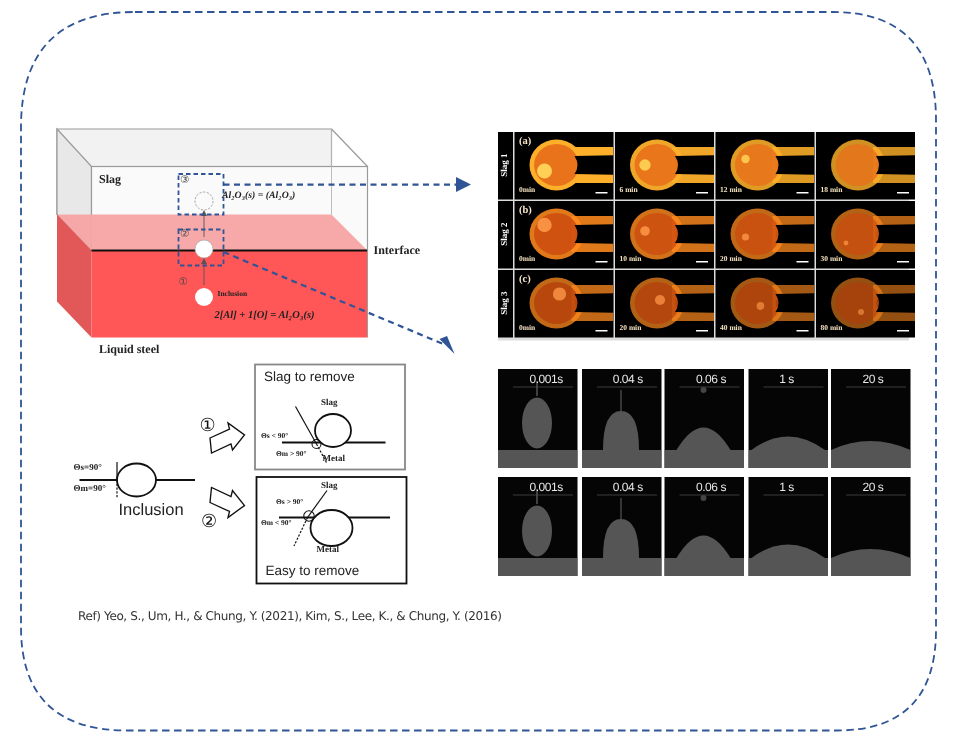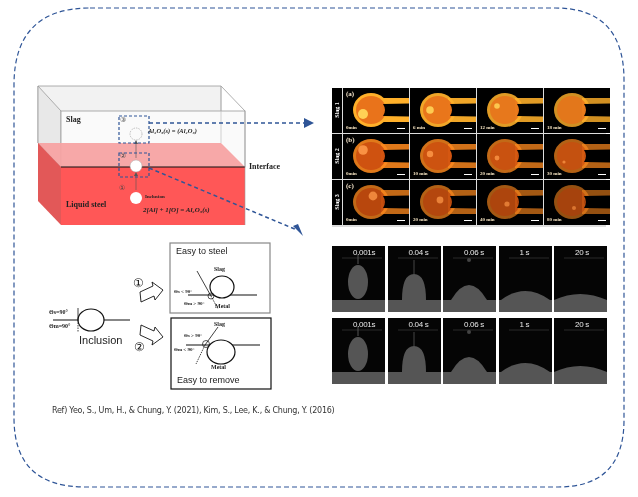--- a/index.html
+++ b/index.html
@@ -54,21 +54,21 @@
   <rect x="119" y="116" width="30" height="27" fill="none" stroke="#2f5597" stroke-width="1.2" stroke-dasharray="3,2"></rect>
   <rect x="119" y="153" width="30" height="24" fill="none" stroke="#2f5597" stroke-width="1.2" stroke-dasharray="3,2"></rect>
 
   <line x1="149" y1="123" x2="310" y2="123" stroke="#2f5597" stroke-width="1.5" stroke-dasharray="4,3"></line>
   <polygon points="304,118 314,123 304,128" fill="#2f5597"></polygon>
   <line x1="149" y1="168" x2="297" y2="230" stroke="#2f5597" stroke-width="1.5" stroke-dasharray="4,3"></line>
   <polygon points="293,226 303,236 298,224" fill="#2f5597"></polygon>
 </svg>
 
 <div class="abs serif-b" style="left:66px;top:115px;font-size:8px;color:#222">Slag</div>
-<div class="abs serif-b" style="left:66px;top:200px;font-size:8px;color:#222">Liquid steel</div>
+<div class="abs serif-b" style="left:66px;top:228px;font-size:8px;color:#222">Liquid steel</div>
 <div class="abs serif-b" style="left:249px;top:162px;font-size:8px;color:#222">Interface</div>
 <div class="abs serif-b" style="left:145px;top:194px;font-size:5px;color:#222">Inclusion</div>
 <div class="abs serif-b" style="left:143px;top:206px;font-size:7px;color:#222;font-style:italic">2[Al] + 1[O] = Al₂O₃(s)</div>
 <div class="abs serif-b" style="left:148px;top:127px;font-size:6.5px;color:#222;font-style:italic">Al₂O₃(s) = (Al₂O₃)</div>
 <div class="abs" style="left:119px;top:184px;font-size:7px;color:#444">①</div>
 <div class="abs" style="left:120px;top:152px;font-size:7px;color:#444">②</div>
 <div class="abs" style="left:120px;top:116px;font-size:7px;color:#444">③</div>
 
 <svg class="abs" style="left:0;top:0" width="638" height="497">
 
@@ -94,21 +94,21 @@
   <line x1="205" y1="345" x2="196" y2="364" stroke="#111" stroke-width="0.8" stroke-dasharray="1.5,1"></line>
   <circle cx="206" cy="344" r="3.5" fill="none" stroke="#111" stroke-width="0.7"></circle>
 </svg>
 
 <div class="abs serif-b" style="left:49px;top:309px;font-size:6px;color:#222">Θs=90°</div>
 <div class="abs serif-b" style="left:49px;top:323px;font-size:6px;color:#222">Θm=90°</div>
 <div class="abs" style="left:79px;top:334px;font-size:11px;color:#222">Inclusion</div>
 <div class="abs" style="left:133px;top:276px;font-size:12px;color:#111">①</div>
 <div class="abs" style="left:134px;top:340px;font-size:12px;color:#111">②</div>
 
-<div class="abs" style="left:176px;top:246px;font-size:9px;color:#222">Easy to steel</div>
+<div class="abs" style="left:176px;top:246px;font-size:9px;color:#222">Slag to remove</div>
 <div class="abs serif-b" style="left:214px;top:266px;font-size:6px;color:#222">Slag</div>
 <div class="abs serif-b" style="left:174px;top:289px;font-size:5px;color:#222">Θs &lt; 90°</div>
 <div class="abs serif-b" style="left:184px;top:301px;font-size:5px;color:#222">Θm &gt; 90°</div>
 <div class="abs serif-b" style="left:215px;top:303px;font-size:6px;color:#222">Metal</div>
 
 <div class="abs serif-b" style="left:214px;top:321px;font-size:6px;color:#222">Slag</div>
 <div class="abs serif-b" style="left:184px;top:333px;font-size:5px;color:#222">Θs &gt; 90°</div>
 <div class="abs serif-b" style="left:174px;top:347px;font-size:5px;color:#222">Θm &lt; 90°</div>
 <div class="abs serif-b" style="left:211px;top:364px;font-size:6px;color:#222">Metal</div>
 <div class="abs" style="left:177px;top:375px;font-size:9px;color:#222">Easy to remove</div>

